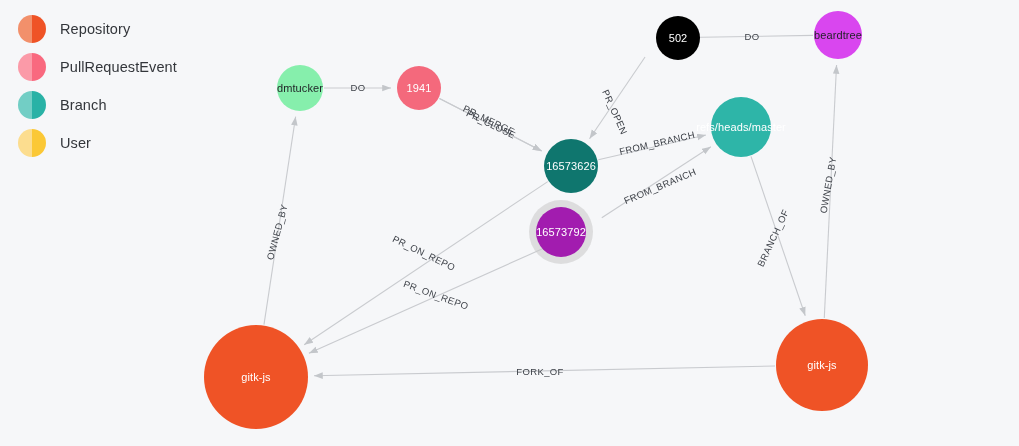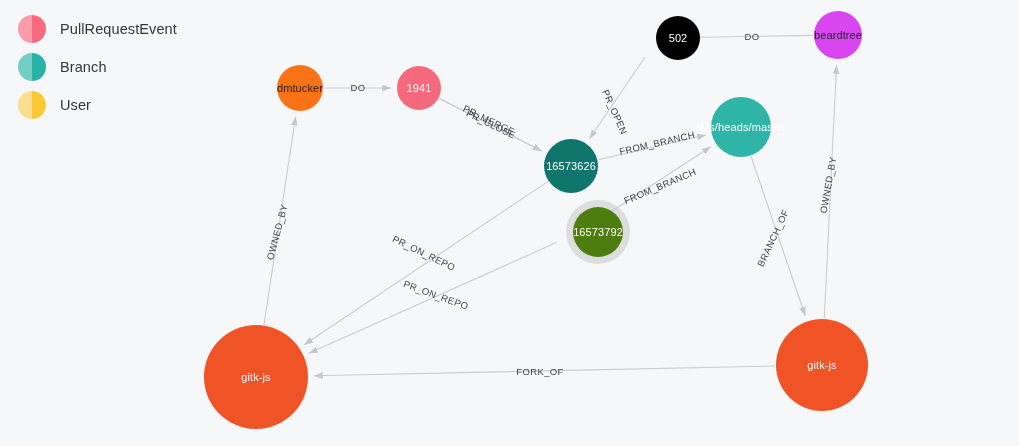--- a/index.html
+++ b/index.html
@@ -114,20 +114,27 @@
         <line x1="263.9772779579961" y1="324.6037879577076" x2="295.63507432487006" y2="116.66962545710341" stroke="#c9cbcf" stroke-width="1.1" marker-end="url(#arrow)"></line>
         <line x1="824.2761141268269" y1="318.0551461341964" x2="836.5471611956424" y2="64.96480033987467" stroke="#c9cbcf" stroke-width="1.1" marker-end="url(#arrow)"></line>
         <line x1="750.9878266225618" y1="156.34694736011986" x2="805.2462263105415" y2="315.7728624927022" stroke="#c9cbcf" stroke-width="1.1" marker-end="url(#arrow)"></line>
         <line x1="775.010559688585" y1="365.996242550772" x2="313.98696889493766" y2="375.7705942990473" stroke="#c9cbcf" stroke-width="1.1" marker-end="url(#arrow)"></line>
       </g>
   </svg>
 
   <div id="legend">
     <div class="legend-row">
       <span class="legend-swatch">
+        <span class="half-l" style="background: rgb(242, 144, 107);"></span>
+        <span class="half-r" style="background: rgb(239, 83, 38);"></span>
+      </span>
+      <span class="legend-label">Repository</span>
+    </div>
+    <div class="legend-row">
+      <span class="legend-swatch">
         <span class="half-l" style="background: rgb(251, 154, 168);"></span>
         <span class="half-r" style="background: rgb(249, 105, 127);"></span>
       </span>
       <span class="legend-label">PullRequestEvent</span>
     </div>
     <div class="legend-row">
       <span class="legend-swatch">
         <span class="half-l" style="background: rgb(114, 206, 197);"></span>
         <span class="half-r" style="background: rgb(41, 178, 166);"></span>
       </span>
@@ -142,33 +149,33 @@
     </div>
   </div>
 
   <div id="nodes-layer">
       <div class="node" style="left: 656px; top: 16px; width: 44px; height: 44px; background: #000000;">
         <span class="node-label" style="color: rgb(255, 255, 255);">502</span>
       </div>
       <div class="node" style="left: 814px; top: 11px; width: 48px; height: 48px; background: #d946ef;">
         <span class="node-label" style="color: rgb(31, 33, 37);">beardtree</span>
       </div>
-      <div class="node" style="left: 277px; top: 65px; width: 46px; height: 46px; background: #f97316;">
+      <div class="node" style="left: 277px; top: 65px; width: 46px; height: 46px; background: #86efac;">
         <span class="node-label" style="color: rgb(31, 33, 37);">dmtucker</span>
       </div>
       <div class="node" style="left: 397px; top: 66px; width: 44px; height: 44px; background: rgb(244, 105, 124);">
         <span class="node-label" style="color: rgb(255, 255, 255); text-align: right;">1941</span>
       </div>
       <div class="node" style="left: 711px; top: 97px; width: 60px; height: 60px; background: rgb(46, 181, 168);">
         <span class="node-label" style="color: rgb(255, 255, 255);">refs/heads/master</span>
       </div>
       <div class="node" style="left: 544px; top: 139px; width: 54px; height: 54px; background: #0f766e;">
         <span class="node-label" style="color: rgb(255, 255, 255);">16573626</span>
       </div>
-      <div class="node selected" style="left: 573px; top: 207px; width: 50px; height: 50px; background: #4d7c0f; align-items: center;">
+      <div class="node selected" style="left: 536px; top: 207px; width: 50px; height: 50px; background: #a21caf; align-items: center;">
         <span class="node-label" style="color: rgb(255, 255, 255);">16573792</span>
       </div>
       <div class="node" style="left: 204px; top: 325px; width: 104px; height: 104px; background: rgb(239, 83, 38);">
         <span class="node-label" style="color: rgb(255, 255, 255);">gitk-js</span>
       </div>
       <div class="node" style="left: 776px; top: 319px; width: 92px; height: 92px; background: rgb(239, 83, 38);">
         <span class="node-label" style="color: rgb(255, 255, 255);">gitk-js</span>
       </div>
     </div>
   <div id="edge-labels-layer">

